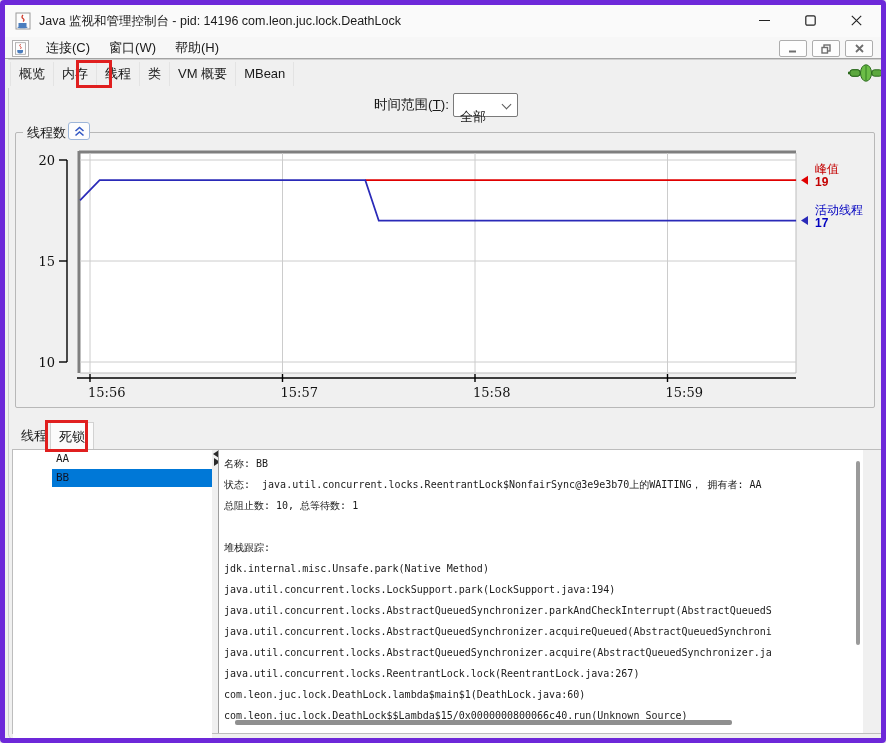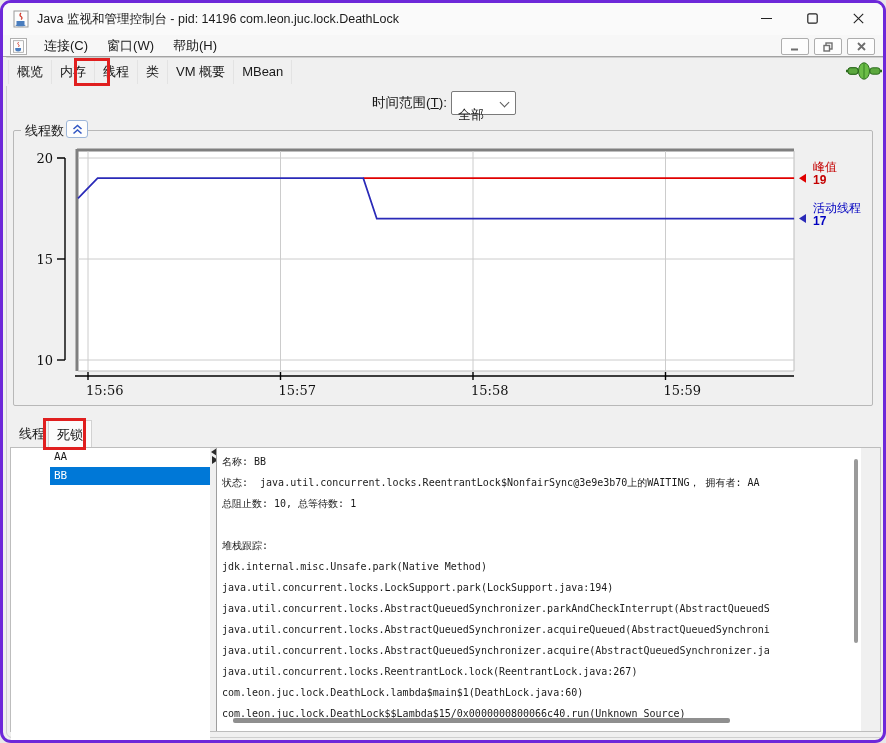--- a/index.html
+++ b/index.html
@@ -1,19 +1,19 @@
 <!DOCTYPE html>
 <html><head>
 <meta charset="utf-8">
 <style>
   html,body{margin:0;padding:0;background:#e8e8e8;}
   *{box-sizing:border-box;}
   .window{
     position:relative;width:886px;height:743px;overflow:hidden;
-    background:#f0f0f0;border:3px solid #6d28d9;border-radius:11px;
+    background:#f0f0f0;border:5px solid #6d28d9;border-radius:4px;
     font-family:"Liberation Sans",sans-serif;color:#1a1a1a;
   }
   .abs{position:absolute;}
   
   .titlebar{left:0;top:0;width:100%;height:32px;background:#fafafa;}
   .title-text{left:34px;top:0;height:32px;line-height:32px;font-size:12.5px;white-space:nowrap;}
   .caption-btn{width:46px;height:31px;display:flex;align-items:center;justify-content:center;color:#222;}
   .caption-group{right:2px;top:0;display:flex;}
   
   .menubar{left:0;top:32px;width:100%;height:22px;background:#f7f7f7;border-bottom:1px solid #a3a3a3;}
@@ -43,21 +43,21 @@
   
   .inner-frame{left:3px;top:54px;width:880px;height:681px;border:1px solid #cfcfcf;border-radius:0 0 6px 6px;}
   
   .btab{top:417px;height:28px;line-height:28px;padding:0 8px;font-size:13px;white-space:nowrap;}
   .btab.selected{background:#fbfbfb;border:1px solid #d2d2d2;border-bottom:none;}
   
   .split-frame{left:7px;top:444px;width:871px;height:285px;border:1px solid #bdbdbd;background:#f0f0f0;}
   .thread-list{left:8px;top:445px;width:199px;height:331px;background:#fff;overflow:hidden;
     font-family:"DejaVu Sans Mono",monospace;font-size:11px;padding-left:39px;}
   .list-row{height:18.5px;line-height:18.5px;padding-left:4px;}
-  .list-row.selected{background:#0078d7;color:#ffffff;}
+  .list-row.selected{background:#0078d7;color:#0f172a;}
   .divider-arrows{left:205px;top:444px;width:10px;height:20px;}
   .detail-pane{left:213px;top:445px;width:645px;height:283px;background:#fff;border-left:1px solid #9e9e9e;}
   .detail-text{left:213px;top:445px;width:640px;height:271px;overflow:hidden;padding:3px 0 0 6px;
     font-family:"DejaVu Sans Mono",monospace;font-size:10px;line-height:21px;white-space:pre;}
   .hscroll-thumb{left:230px;top:715px;width:497px;height:5px;background:#8f8f8f;border-radius:2px;}
   .vscroll-thumb{left:851px;top:456px;width:4px;height:184px;background:#9a9a9a;border-radius:2px;}
   
   .anno{border:3px solid #e01f1f;background:transparent;z-index:30;}
 </style>
 </head>

